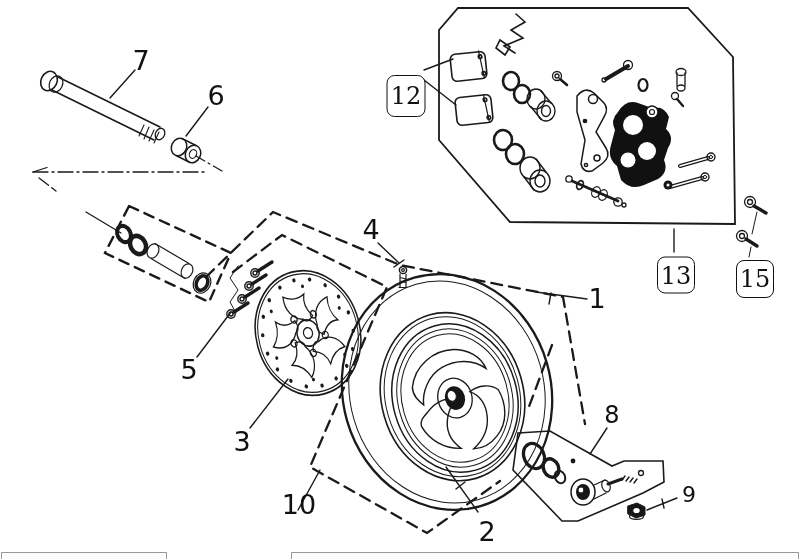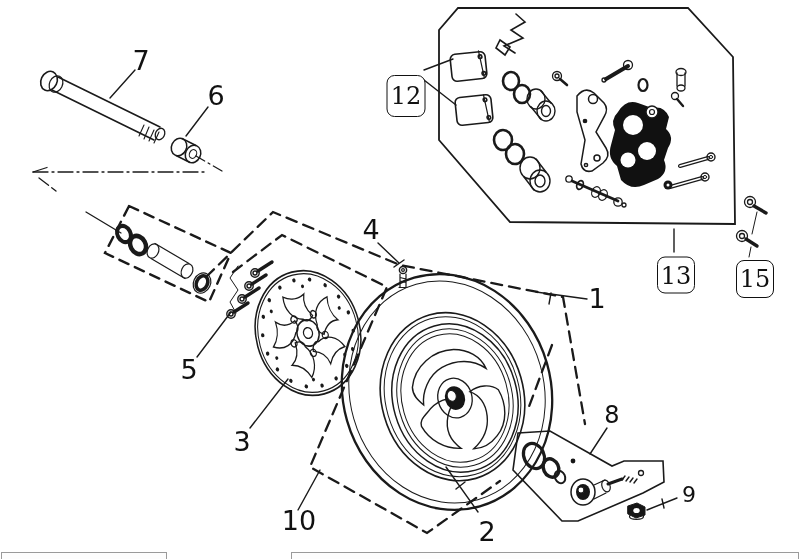--- a/index.html
+++ b/index.html
@@ -294,21 +294,21 @@
 
 <div class="lbl" style="left:597px;top:298px;">1</div>
 <div class="lbl" style="left:487px;top:531px;">2</div>
 <div class="lbl" style="left:242px;top:441px;">3</div>
 <div class="lbl" style="left:371px;top:229px;">4</div>
 <div class="lbl" style="left:189px;top:369px;">5</div>
 <div class="lbl" style="left:216px;top:95px;">6</div>
 <div class="lbl" style="left:141px;top:60px;">7</div>
 <div class="lbl" style="left:612px;top:415px;font-size:24px;">8</div>
 <div class="lbl" style="left:689px;top:495px;font-size:22px;">9</div>
-<div class="lbl" style="left:299px;top:520px;">10</div>
+<div class="lbl" style="left:299px;top:504px;">10</div>
 <div class="lbl lbl-box" style="left:676px;top:275px;width:36px;height:35px;">13</div>
 <div class="lbl lbl-box" style="left:406px;top:78px;width:37px;height:40px;margin-top:18px;">12</div>
 <div class="lbl lbl-box" style="left:755px;top:279px;width:36px;height:36px;">15</div>
 
 <div class="panel" style="left:1px;top:552px;width:164px;height:8px;"></div>
 <div class="panel" style="left:291px;top:552px;width:506px;height:8px;"></div>
 
 </div>
 
 </body></html>

